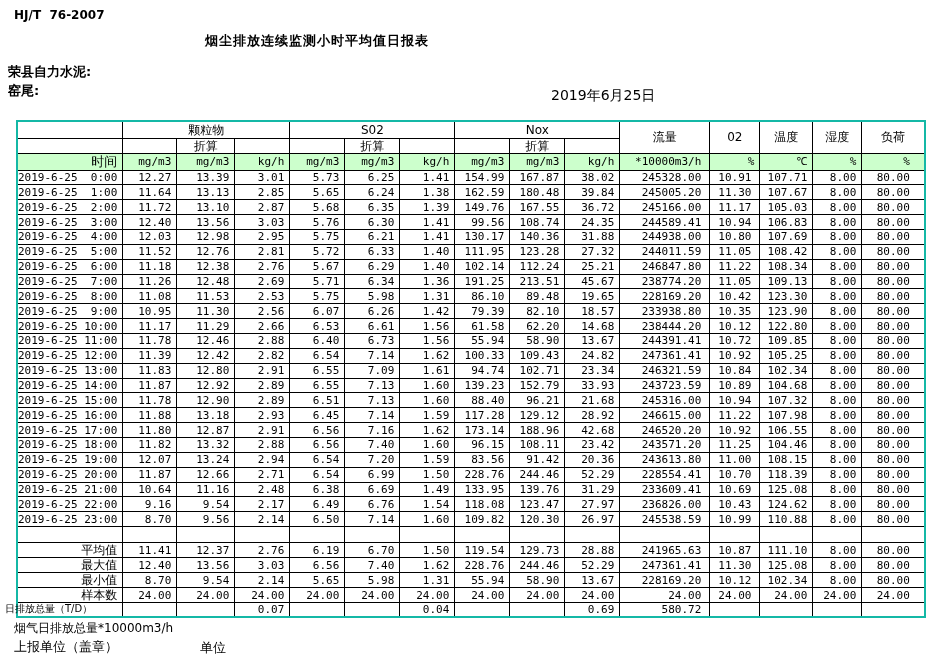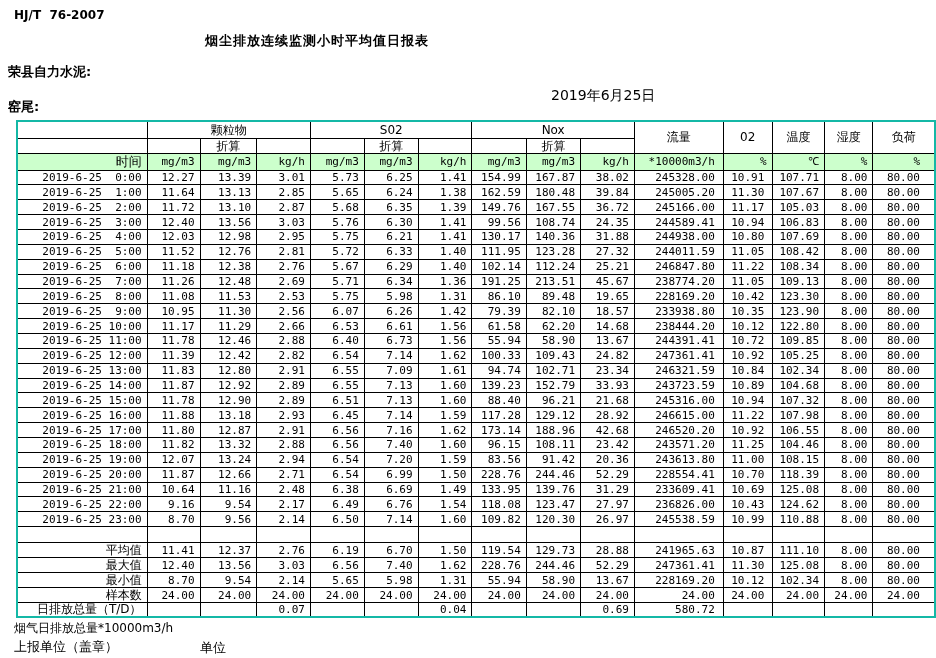--- a/index.html
+++ b/index.html
@@ -2,39 +2,39 @@
 <html><head>
 <meta charset="utf-8">
 <style>
   html,body{margin:0;padding:0;background:#fff;}
   #page{position:relative;width:936px;height:658px;background:#fff;overflow:hidden;
         font-family:"DejaVu Sans","Liberation Sans",sans-serif;color:#000;}
   .abs{position:absolute;white-space:pre;}
   #standard{left:14px;top:8px;font-size:12px;font-weight:bold;text-align:right;}
   #title{left:205px;top:32px;font-size:13px;font-weight:bold;letter-spacing:1px;}
   #company{left:8px;top:63px;font-size:13px;font-weight:bold;}
-  #site{left:8px;top:82px;font-size:13px;font-weight:bold;margin-top:16px;}
+  #site{left:8px;top:82px;font-size:13px;font-weight:bold;}
   #date{left:551px;top:87px;font-size:14px;}
   #tbl{position:absolute;left:16px;top:120px;border-collapse:collapse;table-layout:fixed;
        border:2px solid #14b8a6;font-size:11px;line-height:1;}
   #tbl td{border:1px solid #000;padding:0 5px 0 0;white-space:pre;overflow:visible;
           font-family:"DejaVu Sans Mono","Liberation Mono",monospace;text-align:right;}
   #tbl tr.h1 td,#tbl tr.h2 td{text-align:center;padding:0;font-size:12px;
           font-family:"DejaVu Sans","Liberation Sans",sans-serif;}
   tr.h1{height:17px;} tr.h2{height:15px;}
   tr.unitrow{height:17px;}
   tr.unitrow td{background:#ccffcc;text-align:center;padding:0;border-bottom:2px solid #000;}
   tr.unitrow td.c-time{font-size:13px;font-family:"DejaVu Sans","Liberation Sans",sans-serif;}
   tr.datarow{height:14.87px;}
   tr.blankrow{height:16px;}
   tr.sumrow{height:15px;}
   tr.sumrow td{border-top:2px solid #000;}
   tr.lastrow{height:14px;}
   #tbl td.c-label{font-family:"DejaVu Sans","Liberation Sans",sans-serif;font-size:12px;}
-  #tbl td.c-label-left{text-align:left;font-family:"DejaVu Sans","Liberation Sans",sans-serif;font-size:12px;padding-left:32px;}
+  #tbl td.c-label-left{text-align:left;font-family:"DejaVu Sans","Liberation Sans",sans-serif;font-size:10px;}
   #tbl td.c-label-left span{display:inline-block;margin-left:-13px;white-space:nowrap;}
   
   #tbl td:nth-child(11){padding-right:8px;}
   #tbl tr.datarow td:nth-child(12),#tbl tr.sumrow td:nth-child(12){text-align:center;padding:0;}
   #tbl td:nth-child(15){padding-right:14px;}
   #footer-flow{left:14px;top:620px;font-size:12px;}
   #footer-report{left:14px;top:638px;font-size:13px;}
   #footer-unit{left:200px;top:639px;font-size:13px;}
 </style>
 </head>

